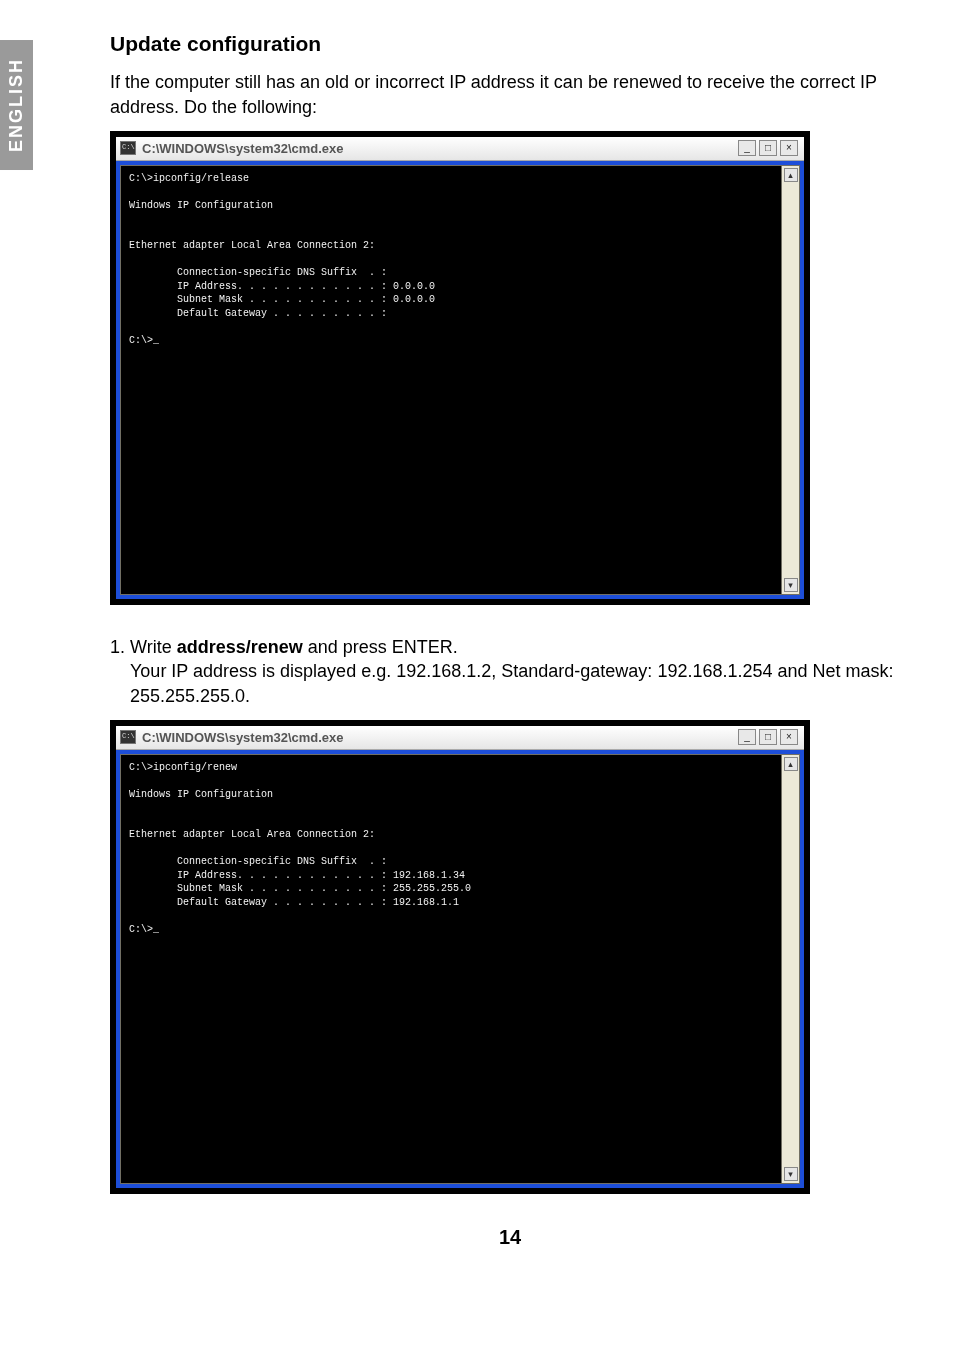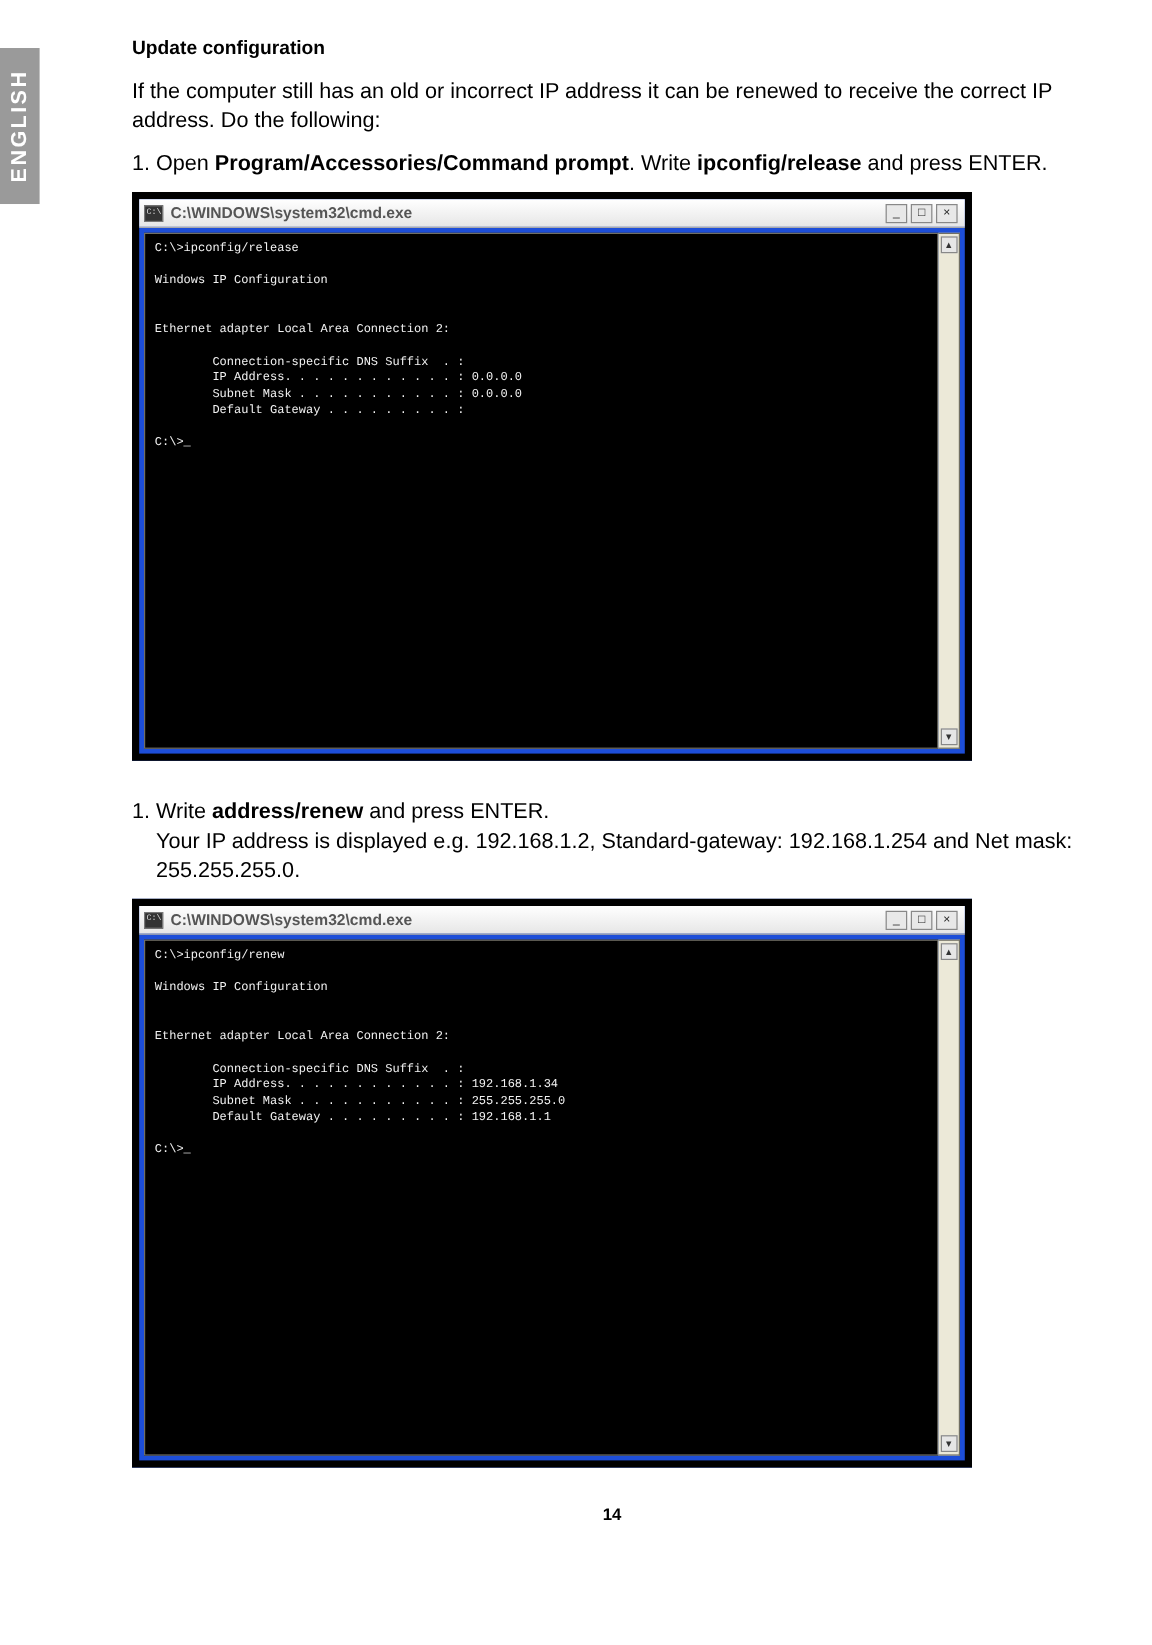--- a/index.html
+++ b/index.html
@@ -25,21 +25,21 @@
     transform: rotate(180deg);
     padding: 18px 6px;
     text-align: center;
   }
   .content {
     margin-left: 60px;
     font-size: 18px;
     line-height: 1.35;
   }
   h2 {
-    font-size: 16px;
+    font-size: 21px;
     font-weight: bold;
     margin-bottom: 12px;
   }
   .para { margin-bottom: 12px; }
   ol { list-style: none; }
   ol li { margin-bottom: 10px; margin-left:20px; text-indent:-20px;}
   .bold { font-weight: bold; }
 
   .cmd-window {
     border: 6px solid #000000;
@@ -121,38 +121,33 @@
     border:1px solid #888;
     background:#e6e6e6;
     font-size:9px;
     text-align:center;
     line-height:12px;
     color:#333;
   }
   .page-num {
     text-align:center;
     font-weight:bold;
-    font-size:14px;
+    font-size:20px;
     margin-top:16px;
   }
 </style>
 </head>
 <body>
 
 <div class="lang-tab">ENGLISH</div>
 
 <div class="content">
   <h2>Update configuration</h2>
   <p class="para">If the computer still has an old or incorrect IP address it can be renewed to receive the correct IP address. Do the following:</p>
 
-  <ol>
-    <li>
-      <span>1.  Open </span><span class="bold">Program/Accessories/Command prompt</span><span>.  Write </span><span class="bold">ipconfig/release</span><span> and press ENTER.</span>
-    </li>
-  </ol>
 
   <div class="cmd-window">
     <div class="cmd-titlebar">
       <span class="icon"></span>
       <span class="title-text">C:\WINDOWS\system32\cmd.exe</span>
       <div class="win-buttons">
         <div class="win-btn">_</div>
         <div class="win-btn">□</div>
         <div class="win-btn">×</div>
       </div>

